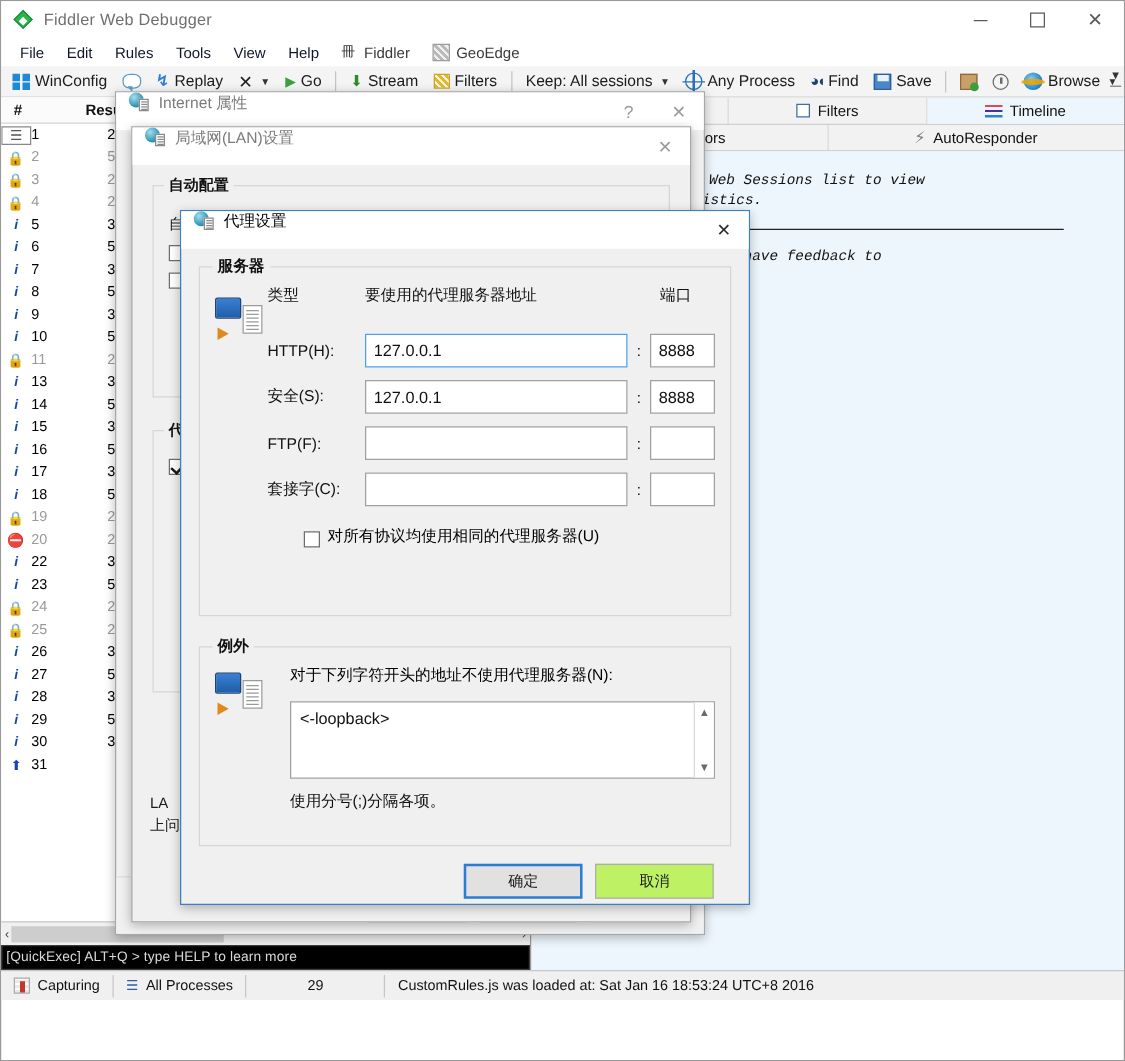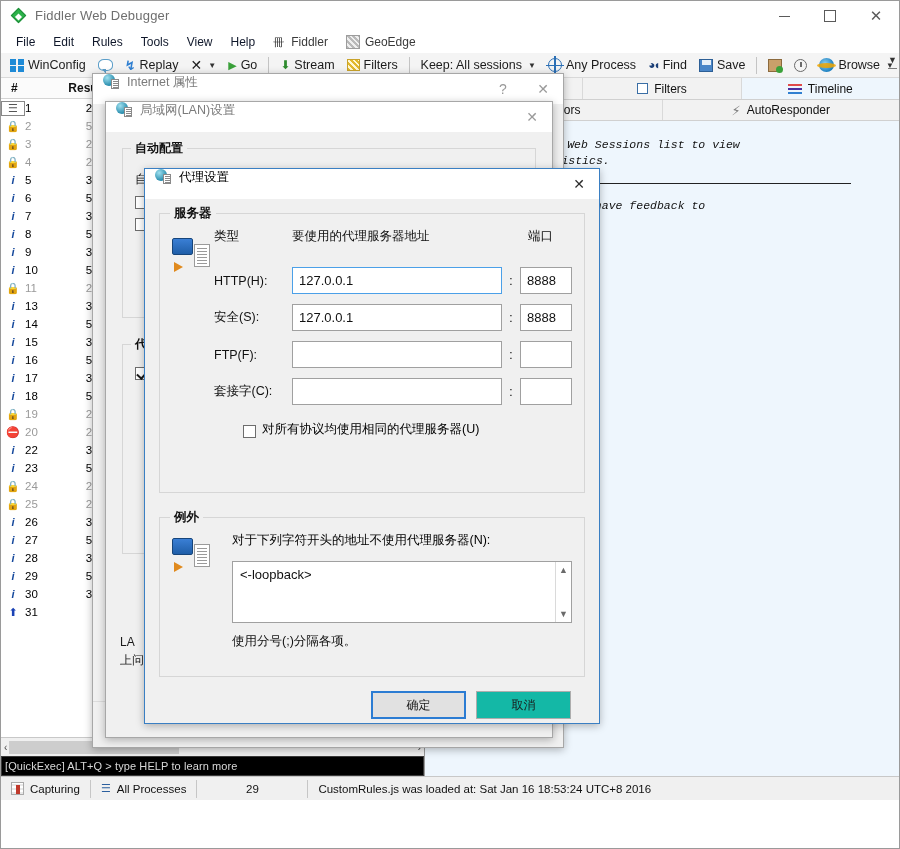--- a/index.html
+++ b/index.html
@@ -270,21 +270,21 @@
   }
   .lan-body{ padding:16px 16px; }
   .lan-label{ font-size:12px; color:#1a1a1a; margin:8px 0; }
   .cb{ width:13px;height:13px;border:1px solid #6d6d6d;background:#fff;display:inline-block;
        position:relative; vertical-align:-2px; margin-right:6px;}
   .cb.checked:after{
     content:""; position:absolute; left:3px; top:0px; width:5px;height:9px;
     border:solid #1a1a1a; border-width:0 2px 2px 0; transform:rotate(42deg);
   }
   .btn{
-    height:26px; min-width:78px; background:#14b8a6; border:1px solid #adadad;
+    height:26px; min-width:78px; background:#bef264; border:1px solid #adadad;
     font-size:12px; color:#1a1a1a; display:flex;align-items:center;justify-content:center;
     font-family:inherit;
   }
   .btn.default{ border:2px solid #2b7cd3; background:#e1e1e1;}
   .btn.disabled{ color:#a0a0a0; background:#eeeeee; border-color:#cfcfcf;}
 
   
   .proxy-body{ padding:14px 14px 0 14px; }
   .pgroup{ border:1px solid #d6d6d6; position:relative; padding:14px 12px 20px 12px; }
   .pgroup .gb-title{

